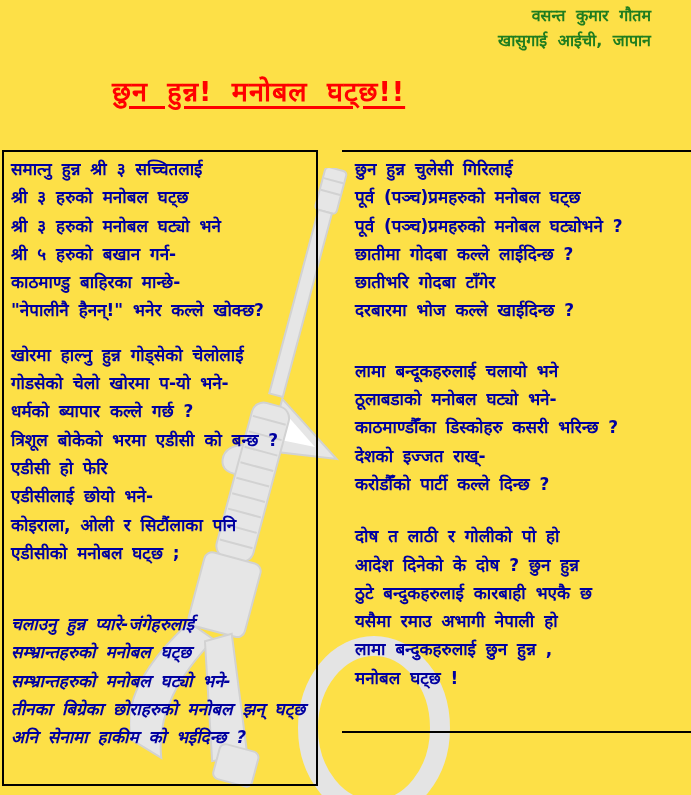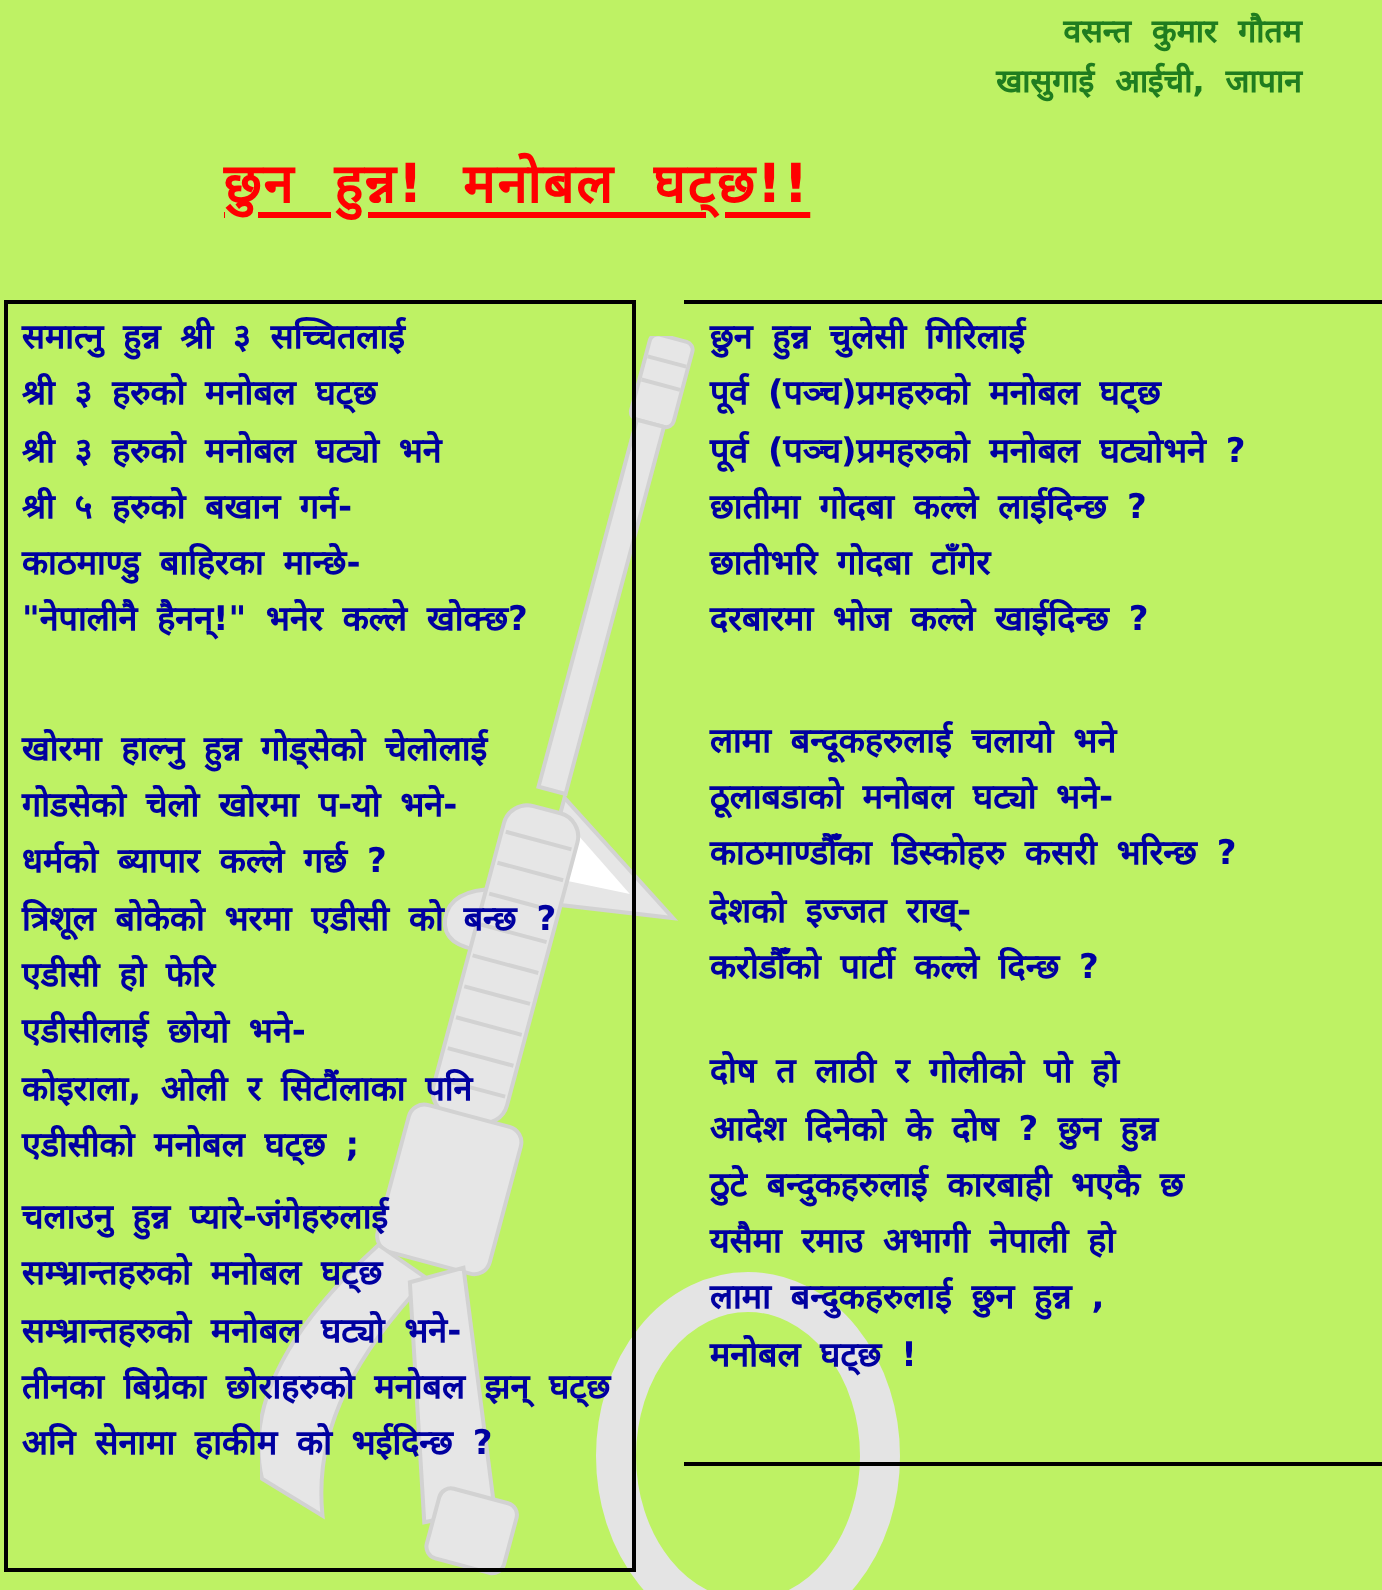--- a/index.html
+++ b/index.html
@@ -1,19 +1,19 @@
 <!DOCTYPE html>
 <html><head>
 <meta charset="utf-8">
 <style>
   html,body{margin:0;padding:0;background:#ffffff;}
   #page{
     position:relative;
     width:691px;height:795px;
-    background:#bef264;
+    background:#fde047;
     overflow:hidden;
     font-family:"DejaVu Sans",sans-serif;
   }
   
   #watermark{position:absolute;left:130px;top:168px;z-index:0;}
   
   .author{
     position:absolute;top:3px;right:40px;z-index:2;
     text-align:right;color:#1f7d1f;font-weight:bold;
     font-size:16px;line-height:25px;word-spacing:5px;
@@ -32,22 +32,22 @@
     color:#0000a0;font-weight:bold;font-size:17px;
   }
   .cell.left{left:2px;top:150px;width:316px;height:636px;padding:3px 2px 0 7px;}
   .cell.right{left:342px;top:150px;width:401px;height:583px;border-left:none;padding:3px 2px 0 13px;}
   .line{
     line-height:28.3px;height:28.3px;
     word-spacing:4px;white-space:nowrap;
     position:relative;z-index:2;
   }
   .stanza{margin:0;}
-  .cell.left .stanza + .stanza{margin-top:36px;}
-  .cell.left .stanza:nth-of-type(3){margin-top:8px;}
+  .cell.left .stanza + .stanza{margin-top:16px;}
+  .cell.left .stanza:nth-of-type(3){margin-top:43px;font-style:italic;}
   .cell.right .stanza + .stanza{margin-top:32px;}
   .cell.right .stanza:nth-of-type(3){margin-top:24px;}
   .overflow-line{overflow:visible;}
 </style>
 </head>
 <body>
 
 <div id="page">
 
   <svg id="watermark" width="440" height="627" viewBox="0 0 440 627" aria-hidden="true">

